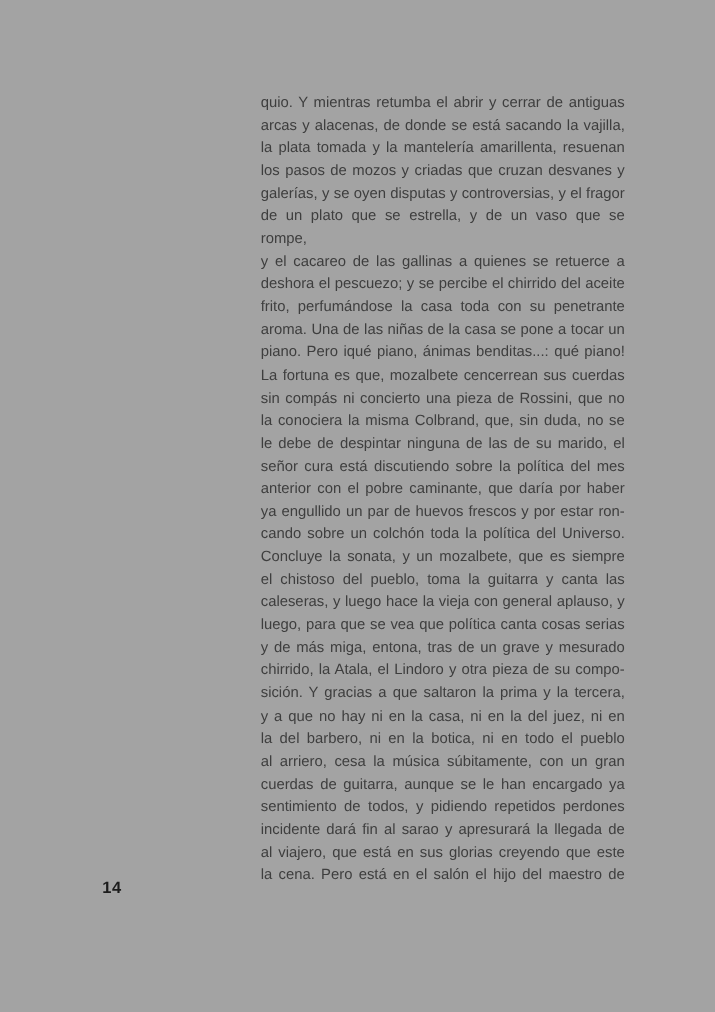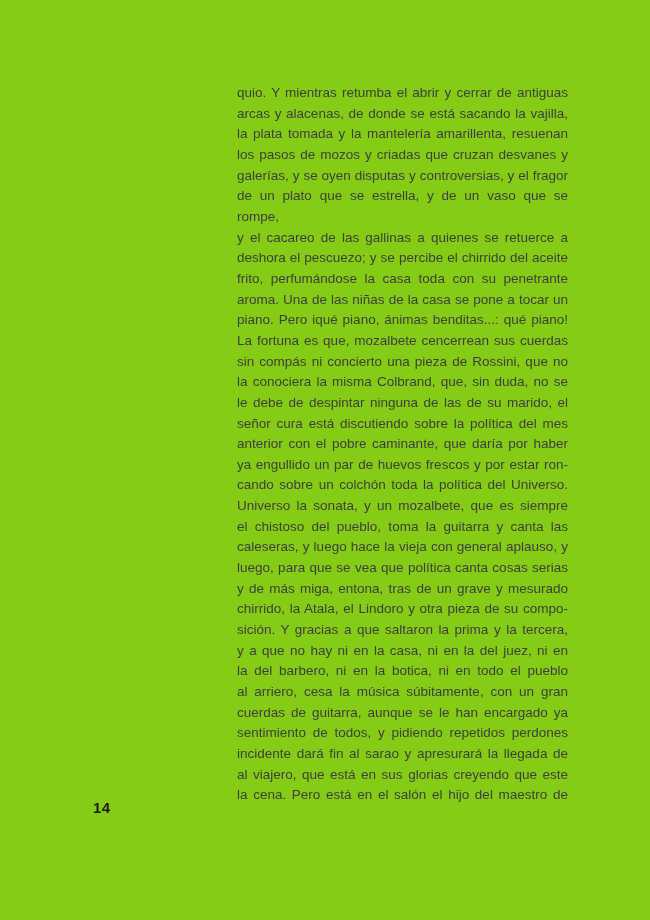--- a/index.html
+++ b/index.html
@@ -4,21 +4,21 @@
 <style>
   html, body {
     margin: 0;
     padding: 0;
     background: #ffffff;
   }
   .page {
     position: relative;
     width: 650px;
     height: 920px;
-    background: #84cc16;
+    background: #a3a3a3;
     overflow: hidden;
     font-family: "Liberation Sans", "DejaVu Sans", sans-serif;
   }
   .text-block {
     position: absolute;
     left: 237px;
     top: 83px;
     width: 331px;
     color: #3e3e3e;
     font-size: 13.5px;
@@ -57,21 +57,21 @@
     <div class="text-line">aroma. Una de las niñas de la casa se pone a tocar un</div>
     <div class="text-line">piano. Pero iqué piano, ánimas benditas...: qué piano!</div>
     <div class="text-line">La fortuna es que, mozalbete cencerrean sus cuerdas</div>
     <div class="text-line">sin compás ni concierto una pieza de Rossini, que no</div>
     <div class="text-line">la conociera la misma Colbrand, que, sin duda, no se</div>
     <div class="text-line">le debe de despintar ninguna de las de su marido, el</div>
     <div class="text-line">señor cura está discutiendo sobre la política del mes</div>
     <div class="text-line">anterior con el pobre caminante, que daría por haber</div>
     <div class="text-line">ya engullido un par de huevos frescos y por estar ron-</div>
     <div class="text-line">cando sobre un colchón toda la política del Universo.</div>
-    <div class="text-line">Universo la sonata, y un mozalbete, que es siempre</div>
+    <div class="text-line">Concluye la sonata, y un mozalbete, que es siempre</div>
     <div class="text-line">el chistoso del pueblo, toma la guitarra y canta las</div>
     <div class="text-line">caleseras, y luego hace la vieja con general aplauso, y</div>
     <div class="text-line">luego, para que se vea que política canta cosas serias</div>
     <div class="text-line">y de más miga, entona, tras de un grave y mesurado</div>
     <div class="text-line">chirrido, la Atala, el Lindoro y otra pieza de su compo-</div>
     <div class="text-line">sición. Y gracias a que saltaron la prima y la tercera,</div>
     <div class="text-line">y a que no hay ni en la casa, ni en la del juez, ni en</div>
     <div class="text-line">la del barbero, ni en la botica, ni en todo el pueblo</div>
     <div class="text-line">al arriero, cesa la música súbitamente, con un gran</div>
     <div class="text-line">cuerdas de guitarra, aunque se le han encargado ya</div>

